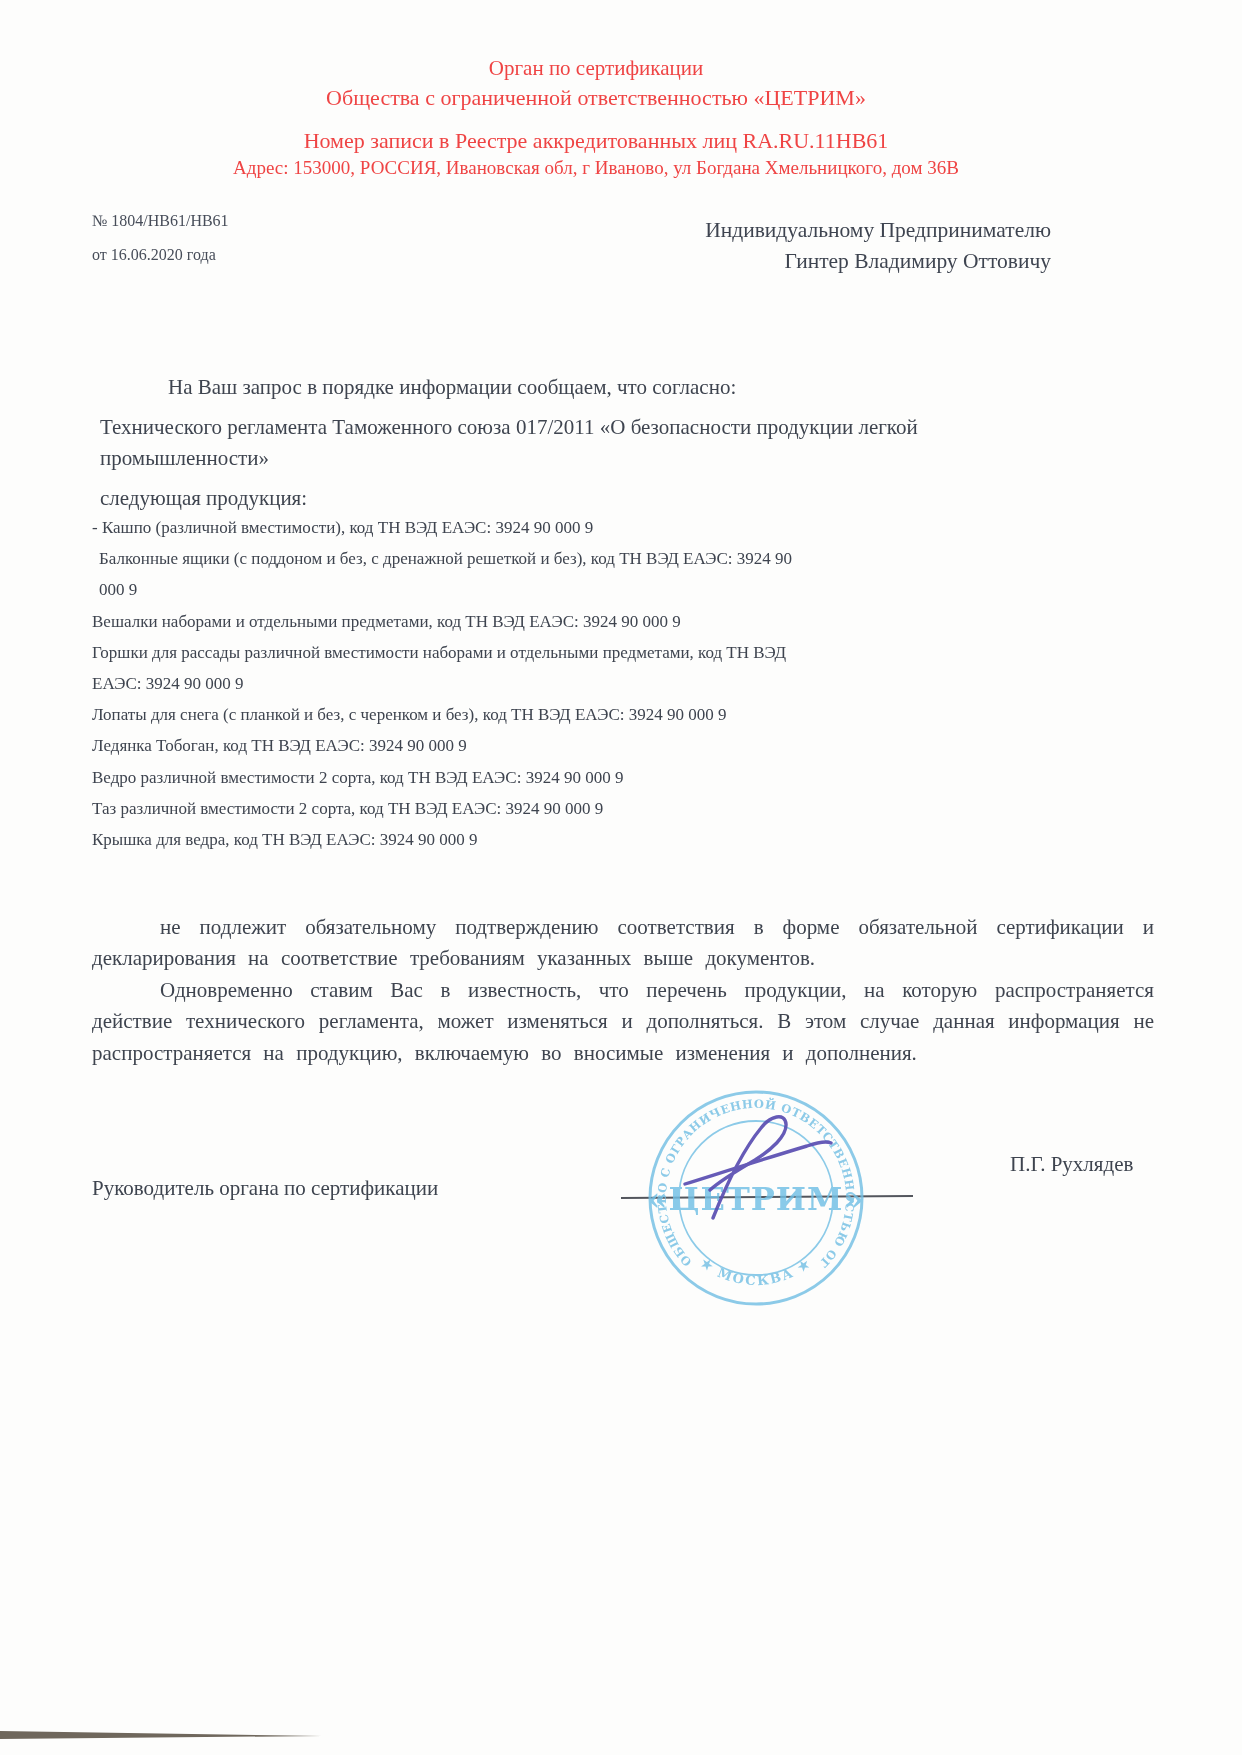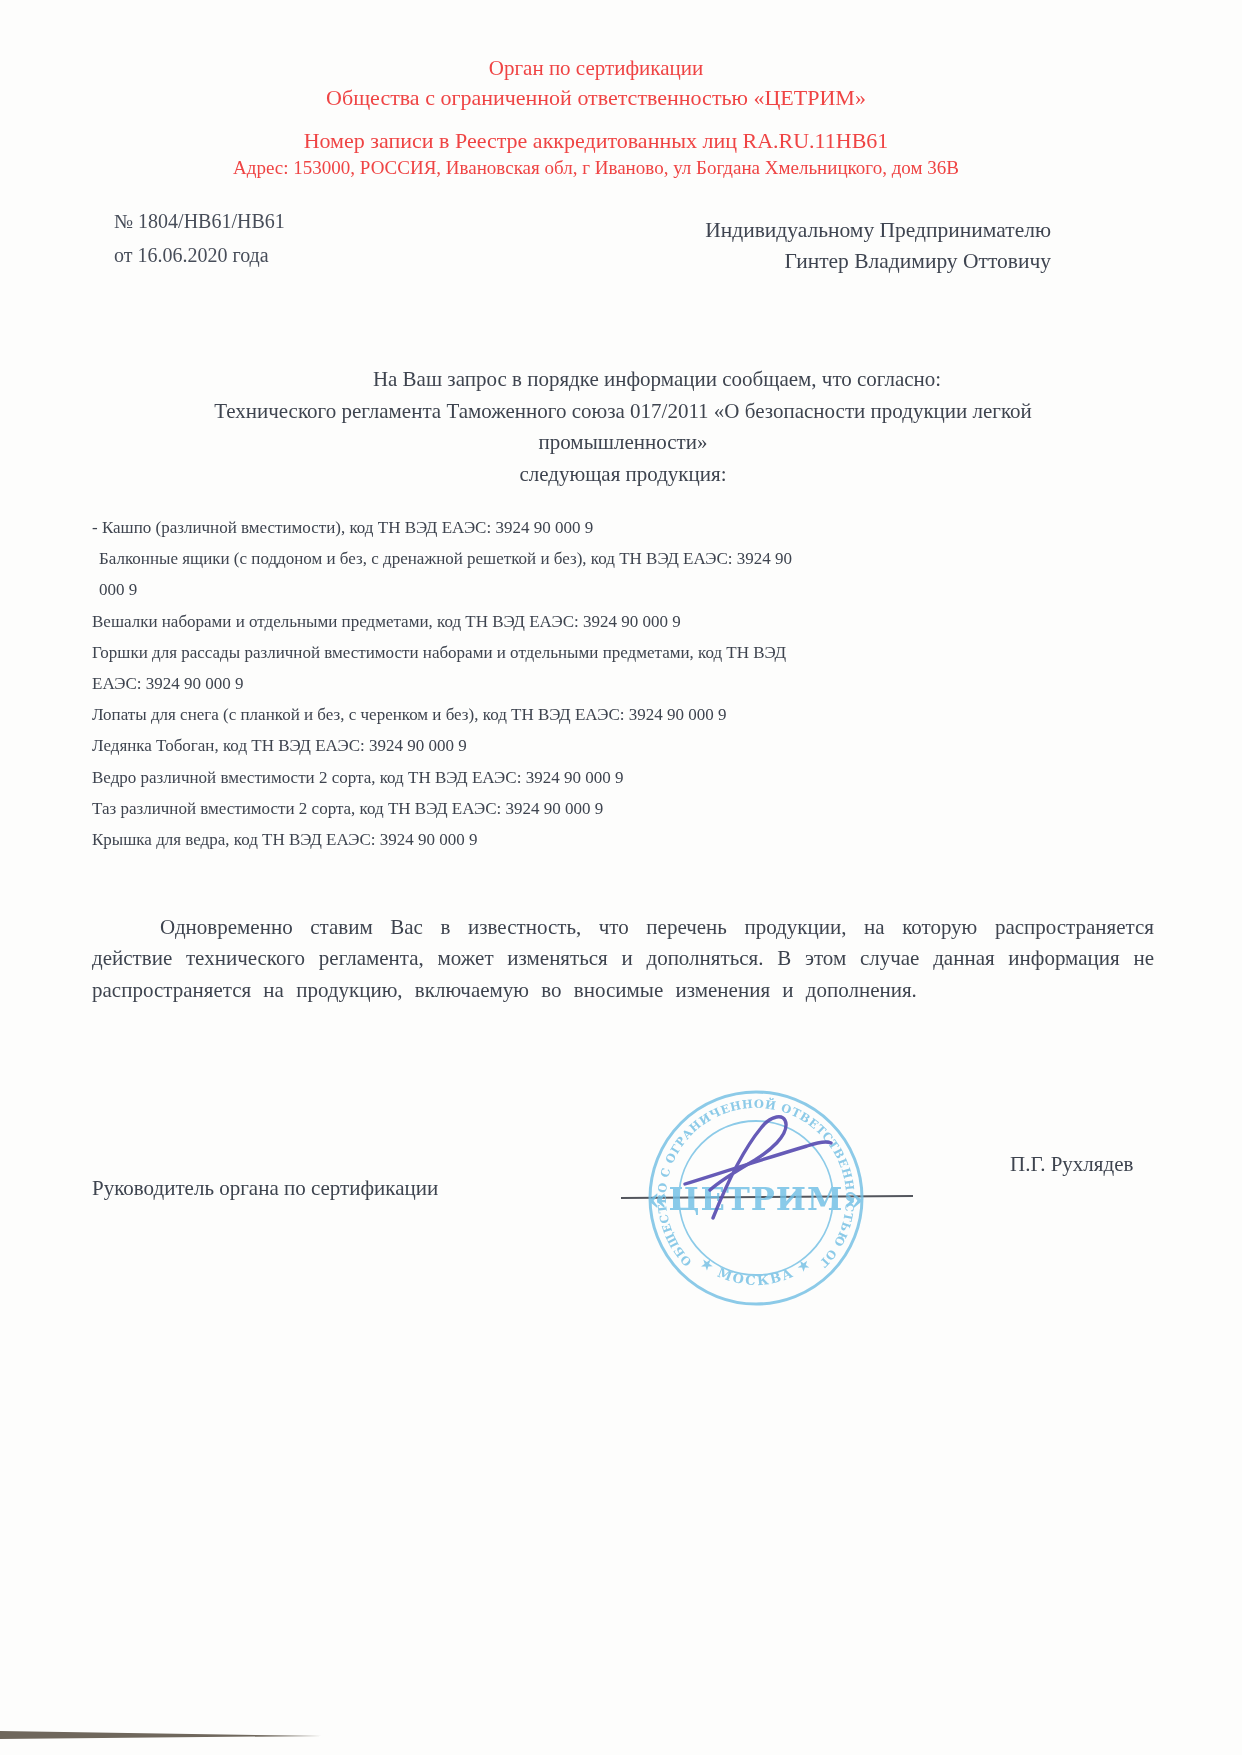--- a/index.html
+++ b/index.html
@@ -18,26 +18,26 @@
     text-align:center;color:#ef4444;
     filter:blur(0.35px);
   }
   .lh-1{font-size:21px;line-height:26px;}
   .lh-2{font-size:22px;line-height:27px;margin-top:3px;}
   .lh-3{font-size:22px;line-height:27px;margin-top:16px;}
   .lh-addr{font-size:19px;line-height:19px;margin-top:4px;}
   .lh-tel{font-size:14.5px;line-height:18px;}
 
   
-  .ref{position:absolute;left:114px;top:204px;font-size:20px;line-height:34px;color:#474d59;}
+  .ref{position:absolute;left:92px;top:204px;font-size:16px;line-height:34px;color:#474d59;}
   .recipient{position:absolute;right:191px;top:215px;text-align:right;font-size:21.5px;line-height:31px;color:#3e4450;}
 
   
   .intro{position:absolute;left:92px;top:364px;width:1062px;font-size:21px;line-height:31.5px;}
-  .intro p{margin:0;text-align:center;}
+  .intro p{margin:8px;}
   .indent{text-indent:68px;}
   .preline{white-space:pre-line;}
 
   .products{position:absolute;left:92px;top:512px;width:1064px;font-size:17px;line-height:31.2px;}
   .products .item{margin:0;}
   .pad6{padding-left:7px;}
 
   .closing{position:absolute;left:92px;top:912px;width:1062px;font-size:21px;line-height:31.4px;text-align:justify;word-spacing:7px;}
   .closing p{margin:0;text-indent:68px;}
 
@@ -94,20 +94,21 @@
     <div class="item preline">Горшки для рассады различной вместимости наборами и отдельными предметами, код ТН ВЭД
 ЕАЭС: 3924 90 000 9</div>
     <div class="item preline">Лопаты для снега (с планкой и без, с черенком и без), код ТН ВЭД ЕАЭС: 3924 90 000 9</div>
     <div class="item preline">Ледянка Тобоган, код ТН ВЭД ЕАЭС: 3924 90 000 9</div>
     <div class="item preline">Ведро различной вместимости 2 сорта, код ТН ВЭД ЕАЭС: 3924 90 000 9</div>
     <div class="item preline">Таз различной вместимости 2 сорта, код ТН ВЭД ЕАЭС: 3924 90 000 9</div>
     <div class="item preline">Крышка для ведра, код ТН ВЭД ЕАЭС: 3924 90 000 9</div>
   </div>
 
   <div class="closing">
+    <p>не подлежит обязательному подтверждению соответствия в форме обязательной сертификации и декларирования на соответствие требованиям указанных выше документов.</p>
     <p>Одновременно ставим Вас в известность, что перечень продукции, на которую распространяется действие технического регламента, может изменяться и дополняться. В этом случае данная информация не распространяется на продукцию, включаемую во вносимые изменения и дополнения.</p>
   </div>
 
   <div class="sig-title">Руководитель органа по сертификации</div>
   <div class="sig-line"></div>
   <div class="sig-name">П.Г. Рухлядев</div>
 
   <svg class="stamp" viewBox="0 0 232 232" aria-hidden="true">
     <defs>
       <path id="arcTop" d="M 52.4 179.6 A 90 90 0 1 1 179.6 179.6" fill="none"></path>

